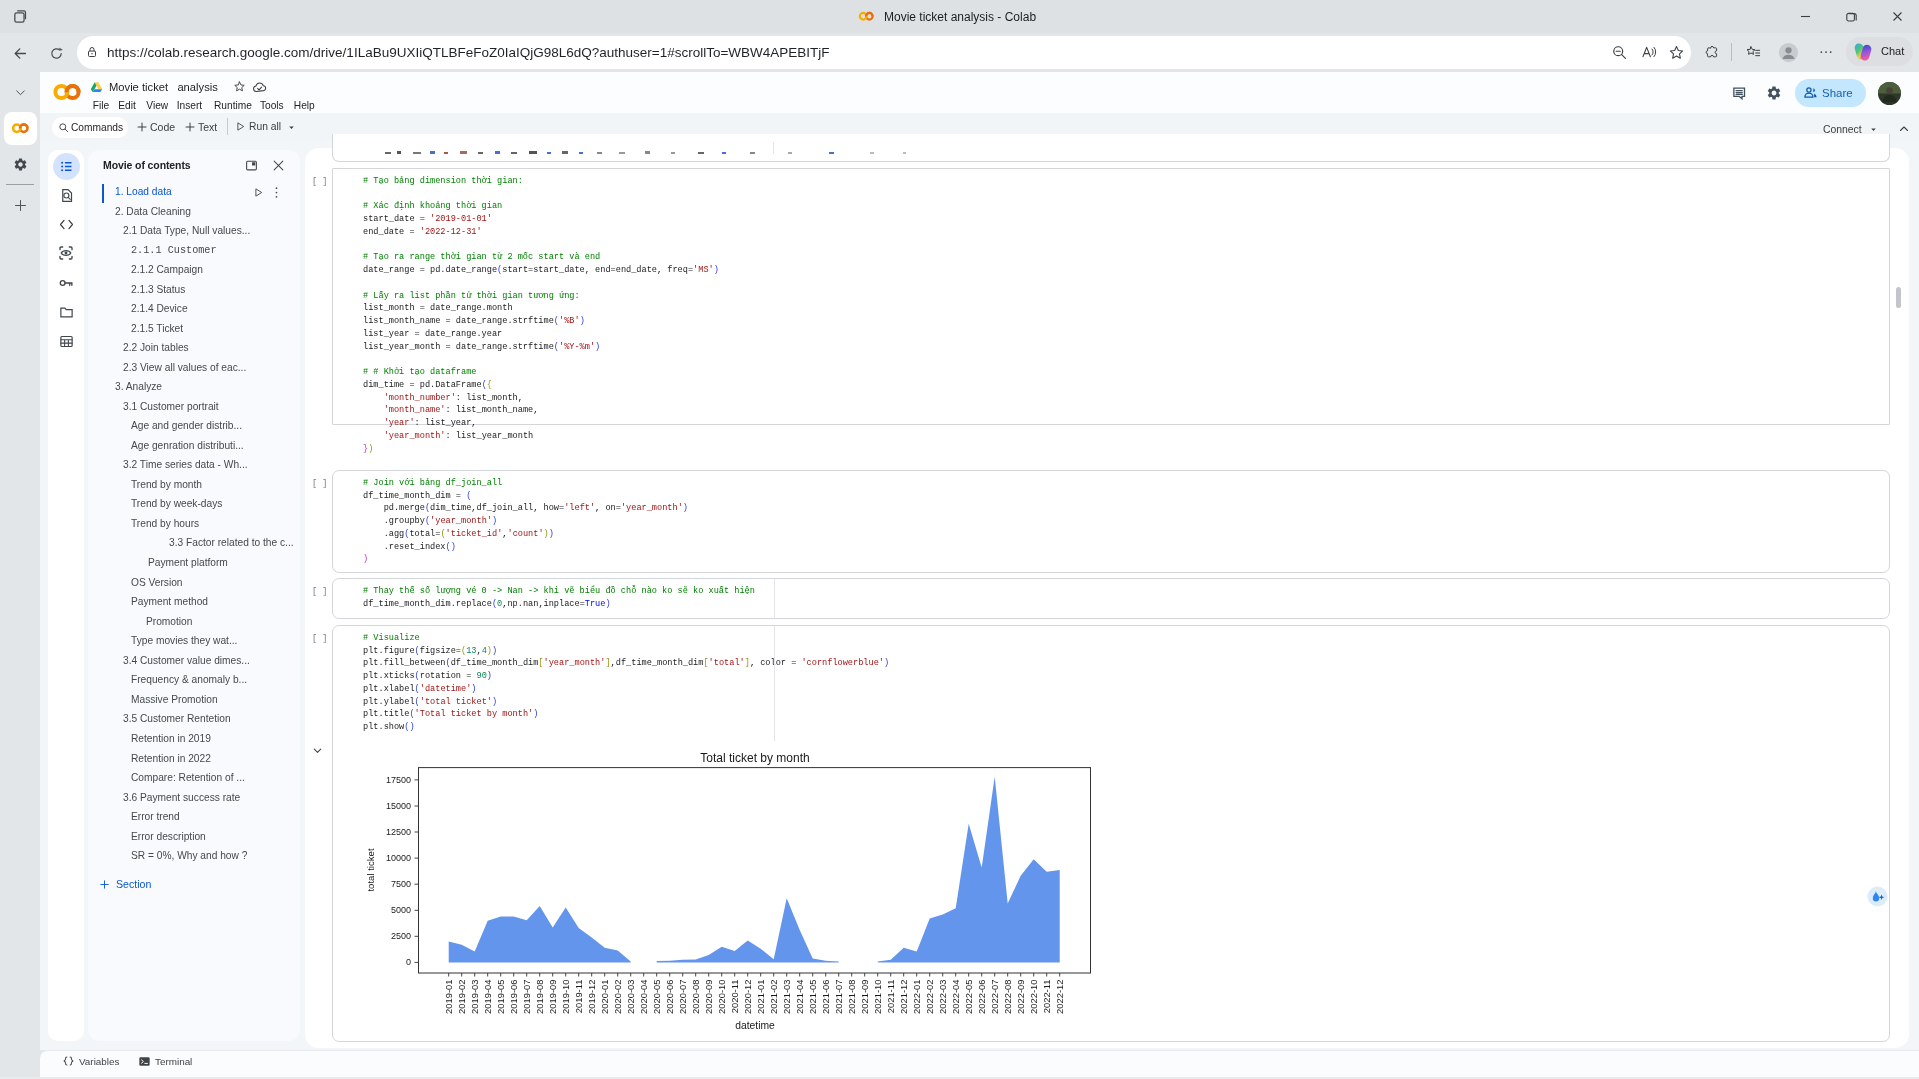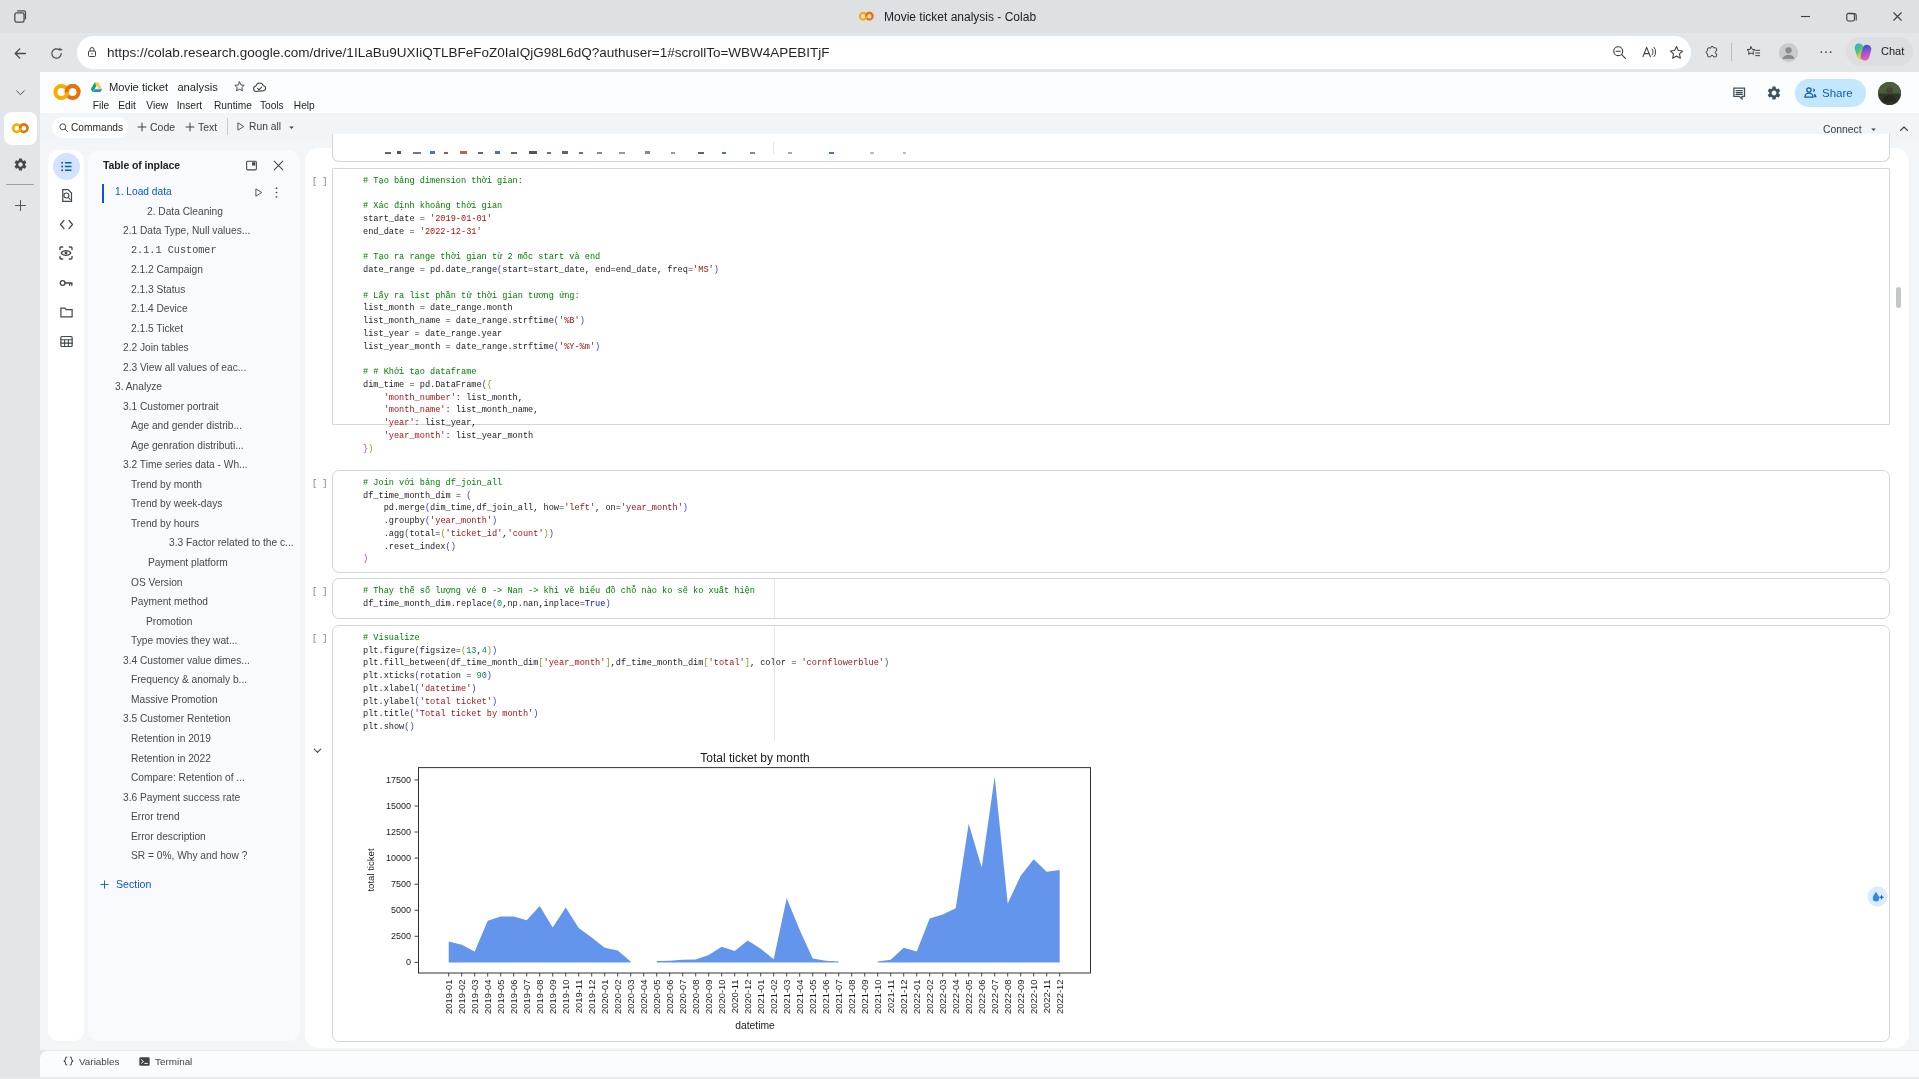--- a/index.html
+++ b/index.html
@@ -245,30 +245,30 @@
     <path d="M10.6 12 H21 M17.5 12 v3.5 M20.8 12 v3.5" fill="none" stroke="#40474d" stroke-width="2" stroke-linecap="round" stroke-linejoin="round"></path>
   </svg>
 <svg class="abs" style="left:58.5px;top:304.5px" width="15" height="15" viewBox="0 0 24 24">
     <path d="M3 5 h6.5 l2 2.5 H21 V19 H3 z" fill="none" stroke="#40474d" stroke-width="1.9"></path>
   </svg>
 <svg class="abs" style="left:58.5px;top:333.5px" width="15" height="15" viewBox="0 0 24 24">
     <rect x="3" y="4" width="18" height="16" rx="1.5" fill="none" stroke="#40474d" stroke-width="1.9"></rect>
     <path d="M3 9.3 H21 M3 14.6 H21 M9 9.3 V20 M15 9.3 V20" fill="none" stroke="#40474d" stroke-width="1.7" stroke-linecap="round" stroke-linejoin="round"></path>
   </svg>
 <div class="abs" id="toc"></div>
-<div class="t" style="left:103px;top:158.5px;font-size:10.5px;font-weight:600;color:#202124;letter-spacing:-0.1px">Table of inplace</div>
+<div class="t" style="left:103px;top:158.5px;font-size:10.5px;font-weight:600;color:#202124;letter-spacing:-0.1px">Movie of contents</div>
 <svg class="abs" style="left:245.3px;top:158.5px" width="13" height="13" viewBox="0 0 24 24">
     <rect x="3" y="4" width="18" height="16" rx="2" fill="none" stroke="#444746" stroke-width="2"></rect>
     <path d="M13 6 h6 v6 h-6 z" fill="#444746"></path>
   </svg>
 <svg class="abs" style="left:272.1px;top:158.5px" width="13" height="13" viewBox="0 0 24 24">
     <path d="M4 4 L20 20 M20 4 L4 20" fill="none" stroke="#444746" stroke-width="1.9" stroke-linecap="round" stroke-linejoin="round"></path>
   </svg>
 <div class="toce" style="left:115px;top:185.7px;color:#0b57d0">1. Load data</div>
-<div class="toce" style="left:115px;top:205.5px;margin-left:32px;">2. Data Cleaning</div>
+<div class="toce" style="left:115px;top:205.5px;">2. Data Cleaning</div>
 <div class="toce" style="left:123px;top:224.9px;">2.1 Data Type, Null values...</div>
 <div class="toce" style="left:131px;top:244.5px;font-family:Liberation Mono, monospace;">2.1.1 Customer</div>
 <div class="toce" style="left:131px;top:264.0px;">2.1.2 Campaign</div>
 <div class="toce" style="left:131px;top:283.5px;">2.1.3 Status</div>
 <div class="toce" style="left:131px;top:303.0px;">2.1.4 Device</div>
 <div class="toce" style="left:131px;top:322.5px;">2.1.5 Ticket</div>
 <div class="toce" style="left:123px;top:341.9px;">2.2 Join tables</div>
 <div class="toce" style="left:123px;top:361.5px;">2.3 View all values of eac...</div>
 <div class="toce" style="left:115px;top:381.2px;">3. Analyze</div>
 <div class="toce" style="left:123px;top:400.8px;">3.1 Customer portrait</div>

